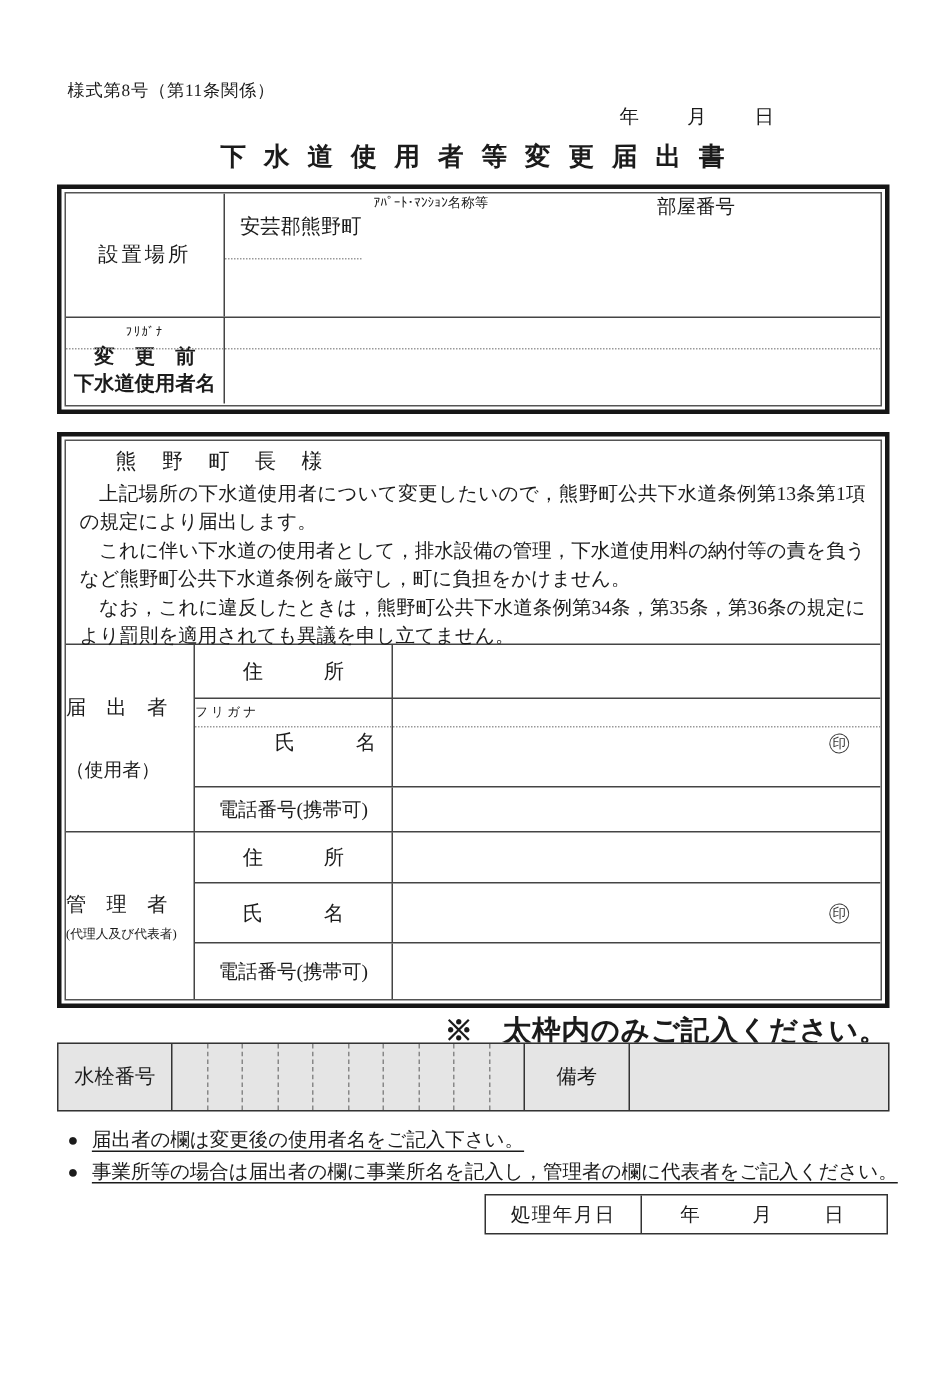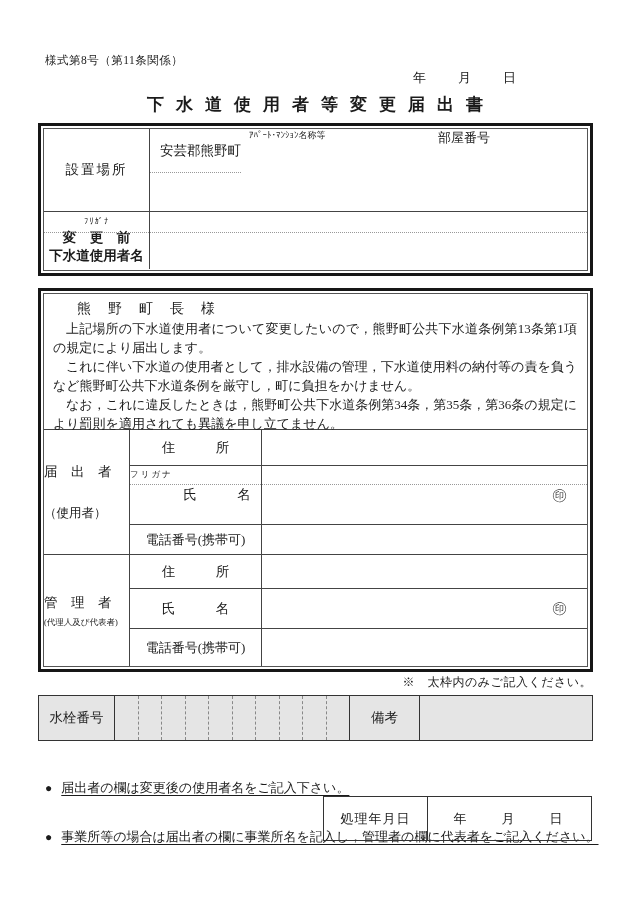--- a/index.html
+++ b/index.html
@@ -74,43 +74,43 @@
   .name-row { grid-column:2/4; display:flex; position:relative; border-bottom:1px solid #444; }
   .name-row .dotted-span { position:absolute; left:0; right:0; top:18px; border-top:1px dotted #999; z-index:1; }
   .name-label-cell { width:132px; border-right:1px solid #444; display:flex; flex-direction:row; }
   .name-furigana { height:18px; display:flex; align-items:center; justify-content:center; font-size:8.5px; letter-spacing:2px; }
   .name-label-text { flex:1; display:flex; align-items:center; justify-content:center; font-size:13.5px; }
   .name-value-cell { flex:1; display:flex; align-items:center; justify-content:flex-end; padding-right:20px; }
   .seal { font-size:15px; color:#333; }
   .tel-label { font-size:13px; }
 
   
-  .note-line { position:absolute; top:674px; right:38px; font-size:12px; font-weight:normal; letter-spacing:0.5px; }
+  .note-line { position:absolute; top:674px; right:38px; font-size:19px; font-weight:bold; letter-spacing:0.5px; }
 
   
   .tap-table {
     position:absolute; left:38px; top:695px; width:555px; height:46px;
     border:1px solid #333; display:flex; background:#e5e5e5;
   }
   .tap-label-cell { width:76px; border-right:1px solid #333; display:flex; align-items:center; justify-content:center; font-size:13.5px; }
   .digit-strip { width:235px; border-right:1px solid #333; display:flex; }
   .digit-cell { flex:1; border-left:1px dashed #888; }
   .digit-cell:first-child { border-left:none; }
   .remarks-label-cell { width:70px; border-right:1px solid #333; display:flex; align-items:center; justify-content:center; font-size:13.5px; }
   .remarks-value-cell { flex:1; }
 
   
   .instructions { position:absolute; left:45px; top:750px; font-size:13px; line-height:19.5px; }
   .instr-row { display:flex; align-items:baseline; }
   .bullet { font-size:12px; margin-right:9px; }
-  .instr-text { text-decoration:underline; text-underline-offset:3px;margin-top:28px; }
+  .instr-text { text-decoration:underline; text-underline-offset:3px; }
 
   
   .proc-table {
-    position:absolute; left:323px; top:796px; width:269px; height:45px;
+    position:absolute; left:323px; top:796px; width:269px; height:27px;
     border:1px solid #333; display:flex; font-size:13px;
   }
   .proc-label-cell { width:104px; border-right:1px solid #333; display:flex; align-items:center; justify-content:center; letter-spacing:1px; }
   .proc-value-cell { flex:1; display:flex; align-items:center; justify-content:center; letter-spacing:3px; }
 </style>
 </head>
 <body>
 
 <div class="page">
 

